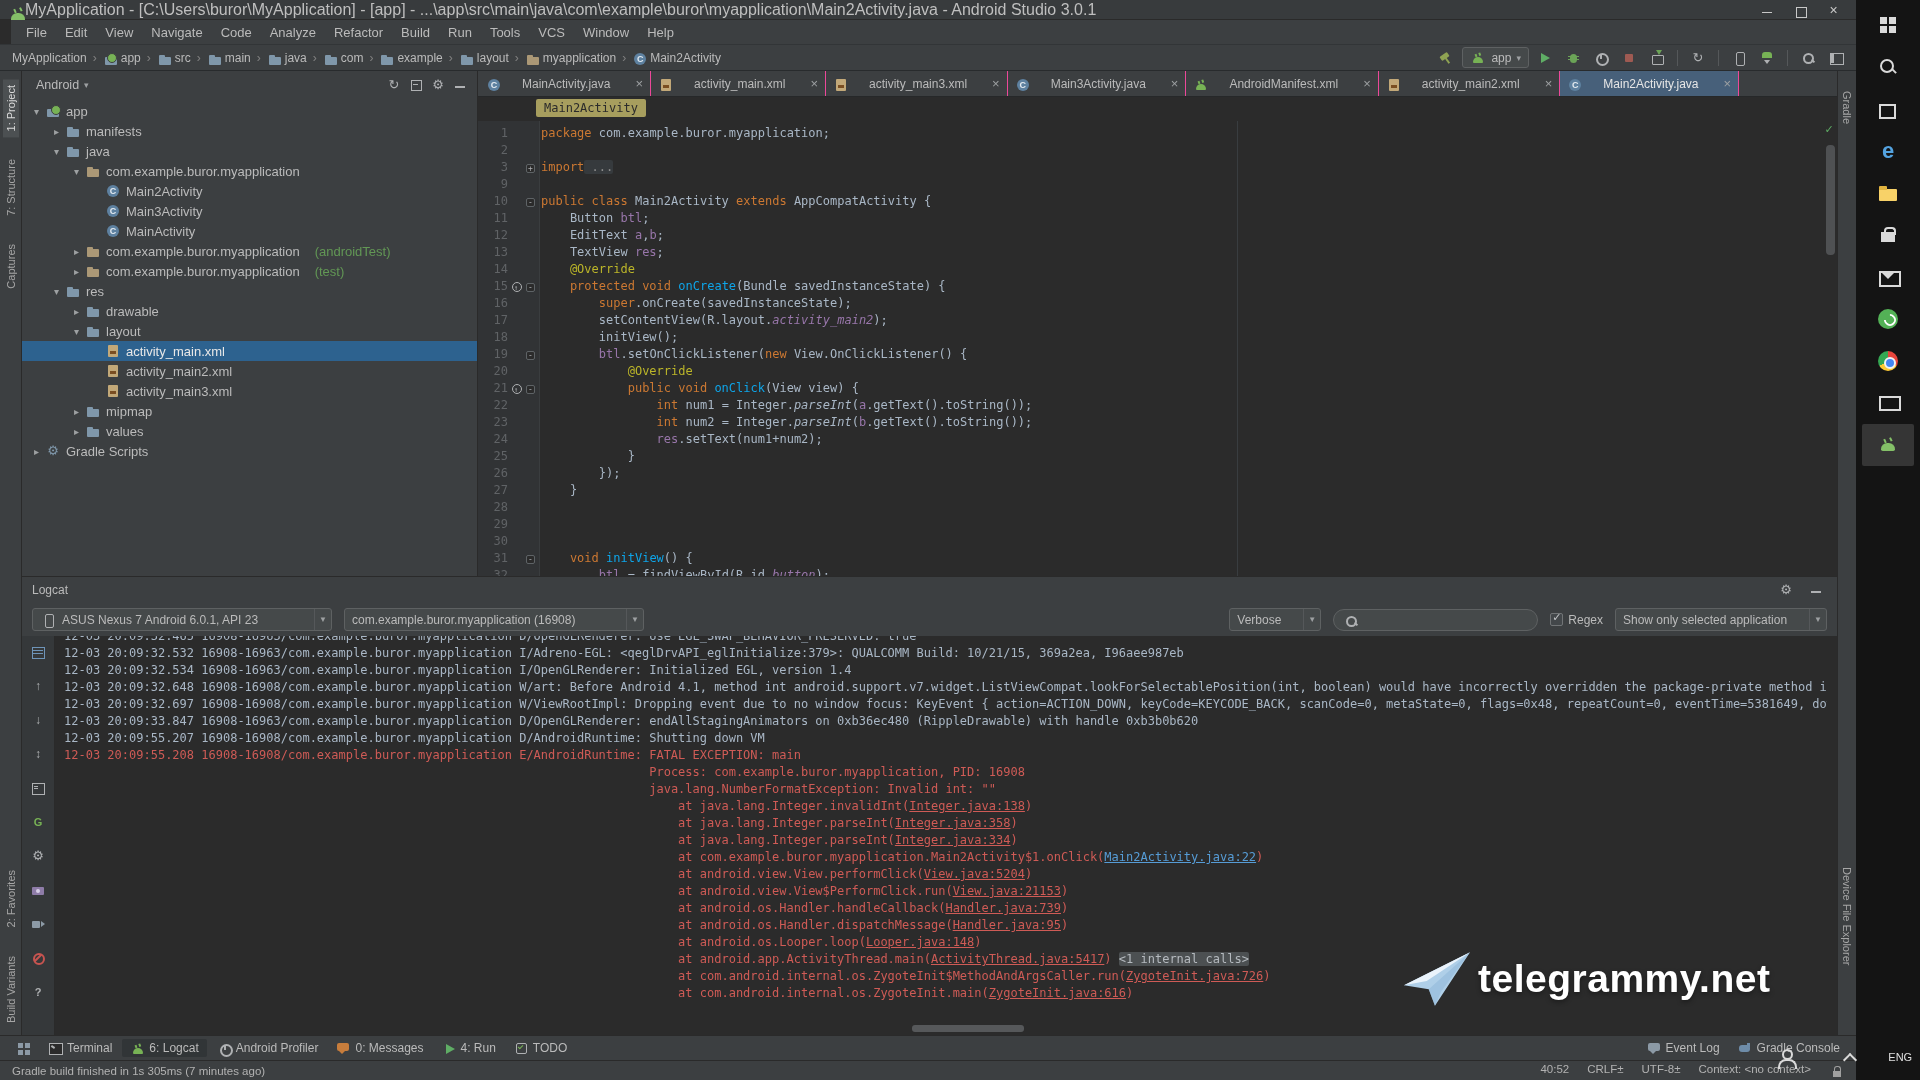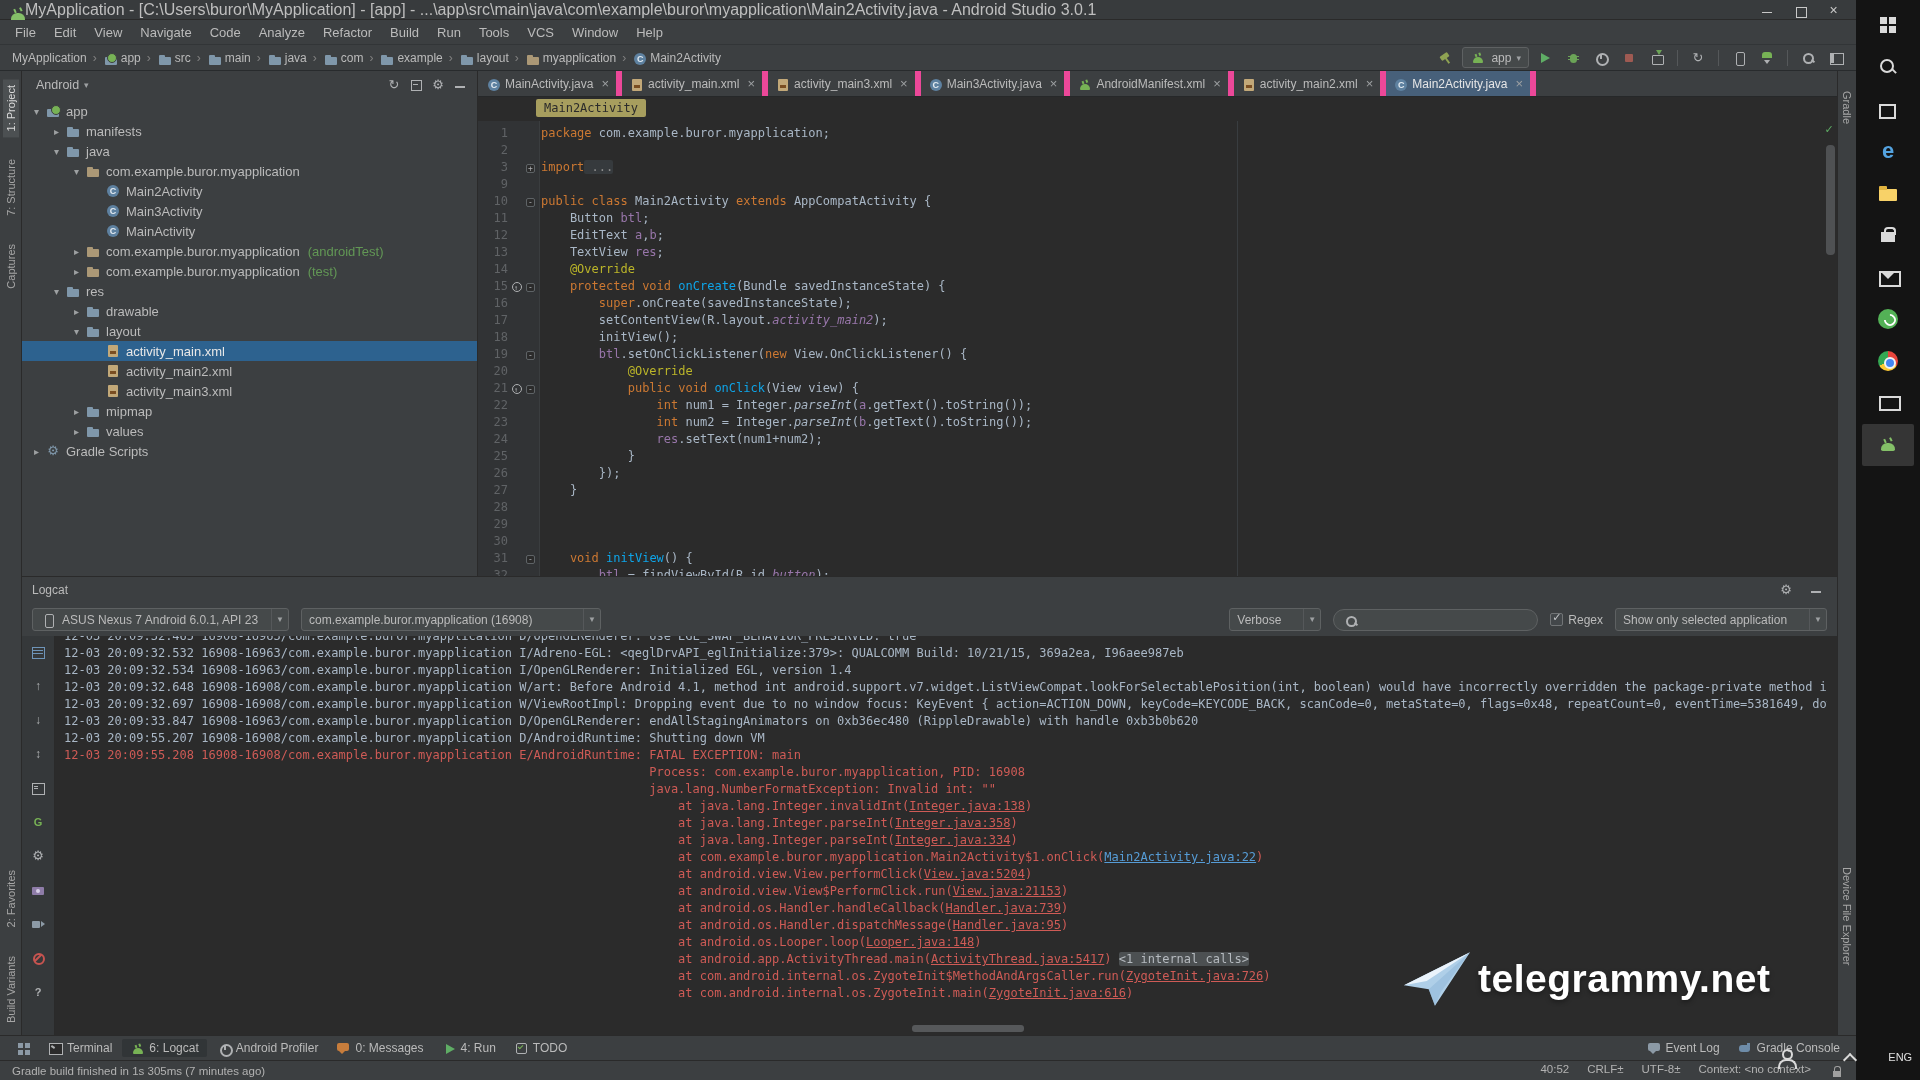--- a/index.html
+++ b/index.html
@@ -115,21 +115,21 @@
   .ic-notification::before{content:"";position:absolute;left:3px;top:4px;width:16px;height:13px;border:2px solid #DADADA;border-radius:2px}
   .ic-notification::after{content:"";position:absolute;left:6px;top:18px;width:5px;height:3px;background:#DADADA}
 
   
   .titlebar{position:absolute;left:0;top:0;width:1856px;height:20px;background:#383B3D;display:flex;align-items:center;padding:0 4px;border-bottom:1px solid #2A2A2A}
   .titlebar .ic{width:14px;height:14px;margin:0 5px 0 2px}
   .title-text{font-size:16px;color:#BFBFBF;white-space:nowrap;overflow:hidden}
   .win-controls{margin-left:auto;display:flex}
   .win-btn{width:34px;height:18px;display:flex;align-items:center;justify-content:center}
 
-  .menubar{position:absolute;left:0;top:20px;width:1856px;height:24px;background:#3C3F41;display:flex;align-items:center;padding-left:6px}
+  .menubar{position:absolute;left:11px;top:20px;width:1856px;height:24px;background:#3C3F41;display:flex;align-items:center;padding-left:6px}
   .menu-item{padding:2px 9px;font-size:13px;color:#BBBBBB}
 
   .navbar{position:absolute;left:0;top:44px;width:1856px;height:27px;background:#3C3F41;border-top:1px solid #323537;border-bottom:1px solid #282B2D;display:flex;align-items:center;padding:0 8px}
   .crumbs{display:flex;align-items:center;gap:1px;font-size:12px;color:#BBBBBB;flex:1;min-width:0;overflow:hidden}
   .crumb{display:flex;align-items:flex-end;gap:4px;padding:1px 4px;white-space:nowrap}
   .crumb .ic{width:14px;height:14px}
   .crumb-sep{color:#808080;margin:0 1px}
   .tb-right{display:flex;align-items:center;gap:4px}
   .tb-btn{width:24px;height:22px;display:flex;align-items:center;justify-content:center;border-radius:3px}
   .tb-sep{width:1px;height:16px;background:#55585A;margin:0 4px}
@@ -150,26 +150,26 @@
   
   .project{position:absolute;left:22px;top:71px;width:456px;height:505px;background:#3C3F41;border-right:1px solid #2A2A2A;display:flex;flex-direction:column}
   .pp-header{height:28px;flex:none;display:flex;align-items:center;padding:0 6px 0 14px;font-size:12.5px;color:#BBBBBB;gap:5px}
   .pp-spacer{flex:1}
   .pp-ic{width:22px;height:20px;display:flex;align-items:center;justify-content:center}
   .pp-tree{flex:1;overflow:hidden;padding-top:2px}
   .tree-row{height:20px;display:flex;align-items:center;font-size:13px;color:#BBBBBB;white-space:nowrap}
   .tree-row.selected{background:#2D628F;color:#E8E8E8}
   .tree-arrow{width:17px;text-align:center;font-size:10px;color:#9DA0A2;flex:none}
   .tree-row .ic{margin-right:5px}
-  .tree-suffix{color:#629755;margin-left:8px}
+  .tree-suffix{color:#629755;margin-left:15px}
 
   
   .editor{position:absolute;left:478px;top:71px;width:1359px;height:505px;background:#2B2B2B;display:flex;flex-direction:column}
   .tabbar{height:26px;flex:none;background:#3C3F41;border-bottom:1px solid #262829;display:flex;align-items:stretch;padding-left:1px}
-  .tab{display:flex;align-items:center;gap:5px;padding:0 7px;font-size:12px;color:#BBBBBB;border-right:6px solid #ec4899;background:#3C3F41}
+  .tab{display:flex;align-items:center;gap:22px;padding:0 7px;font-size:12px;color:#BBBBBB;border-right:1px solid #ec4899;background:#3C3F41}
   .tab .ic{width:14px;height:14px}
   .tab.active{background:#47607A;color:#E6E6E6}
   .tab-close{color:#9DA0A2;margin-left:3px;font-size:13px;line-height:1}
   .ed-crumbbar{height:24px;flex:none;position:relative}
   .ed-chip{position:absolute;left:58px;top:2px;padding:1px 8px;background:#A79E5E;color:#2B2B2B;font:12px/16px "DejaVu Sans Mono",monospace;border-radius:2px}
   .ed-body{flex:1;position:relative;overflow:hidden}
   .gutter-bg{position:absolute;left:0;top:0;bottom:0;width:62px;background:#313335;border-right:1px solid #3A3D3F}
   .margin-line{position:absolute;left:759px;top:0;bottom:0;width:1px;background:#393D40}
   .code{position:absolute;left:0;top:4px;right:14px;bottom:0}
   .code-line{display:flex;height:17px;font:12px/17px "DejaVu Sans Mono",monospace;white-space:pre}
@@ -585,21 +585,21 @@
       <span class="lc-header-icons">
           <span class="pp-ic">
             <span class="ic ic-settings-gear"></span>
           </span>
           <span class="pp-ic">
             <span class="ic ic-minimize"></span>
           </span>
         </span>
     </div>
     <div class="lc-toolbar">
-      <span class="combo" style="width:257px">
+      <span class="combo" style="width:300px">
         <span class="ic ic-phone"></span>
         <span style="flex:1">ASUS Nexus 7 Android 6.0.1, API 23</span>
         <span class="combo-arrow">▼</span>
       </span>
       <span class="combo" style="width:300px">
         <span style="flex:1">com.example.buror.myapplication (16908)</span>
         <span class="combo-arrow">▼</span>
       </span>
       <span class="lc-spacer"></span>
       <span class="combo" style="width:92px">

